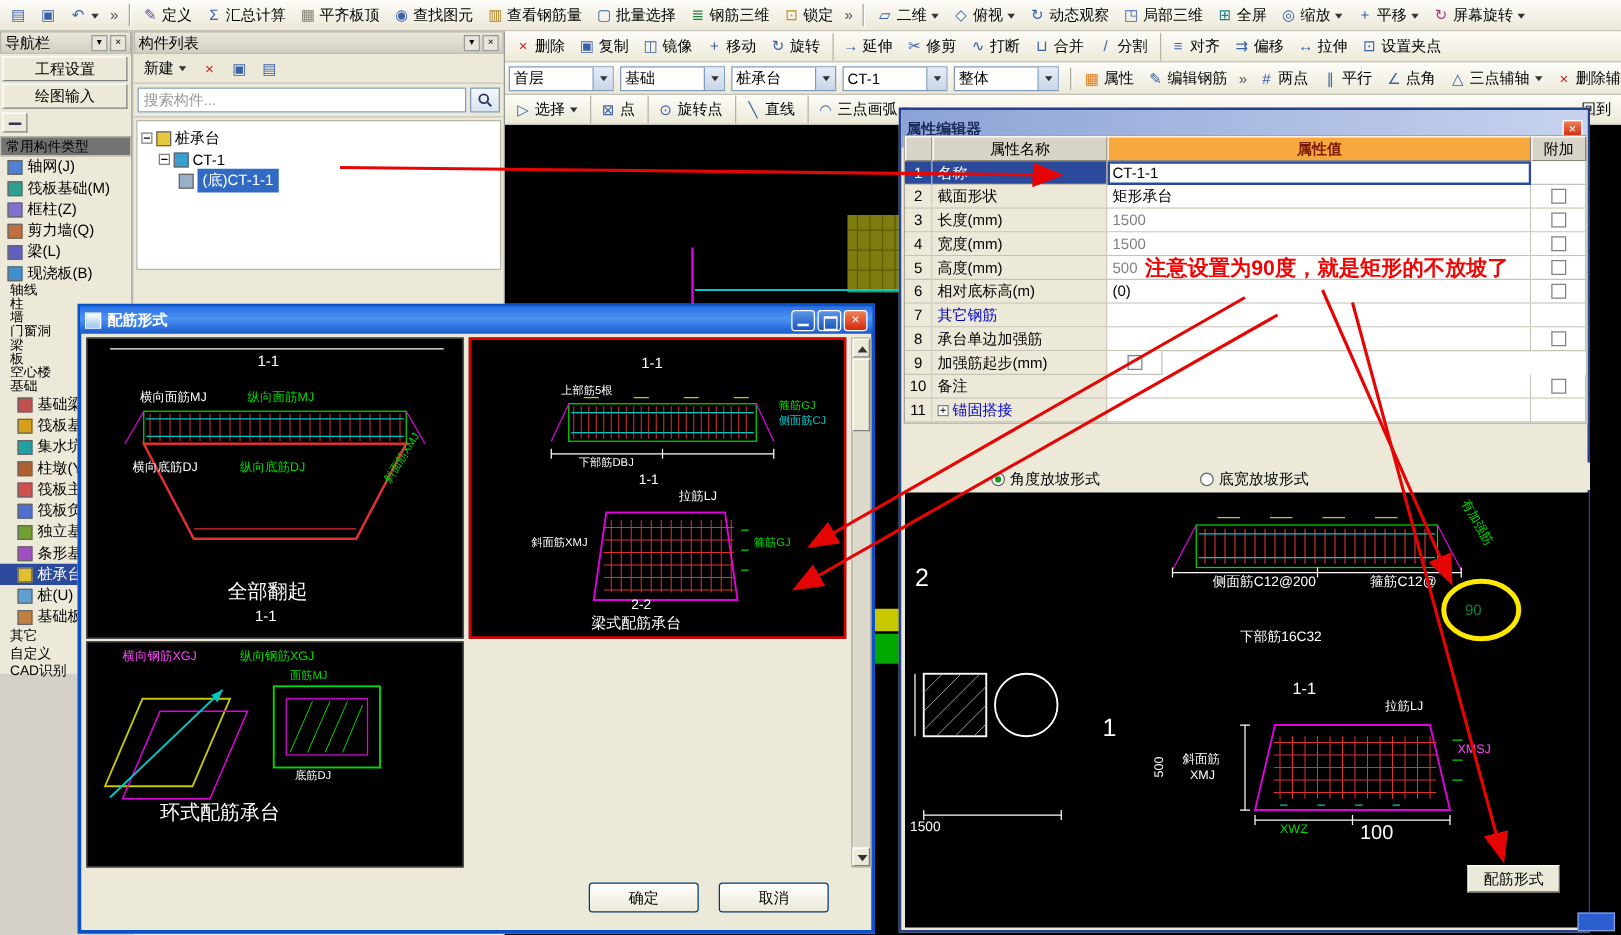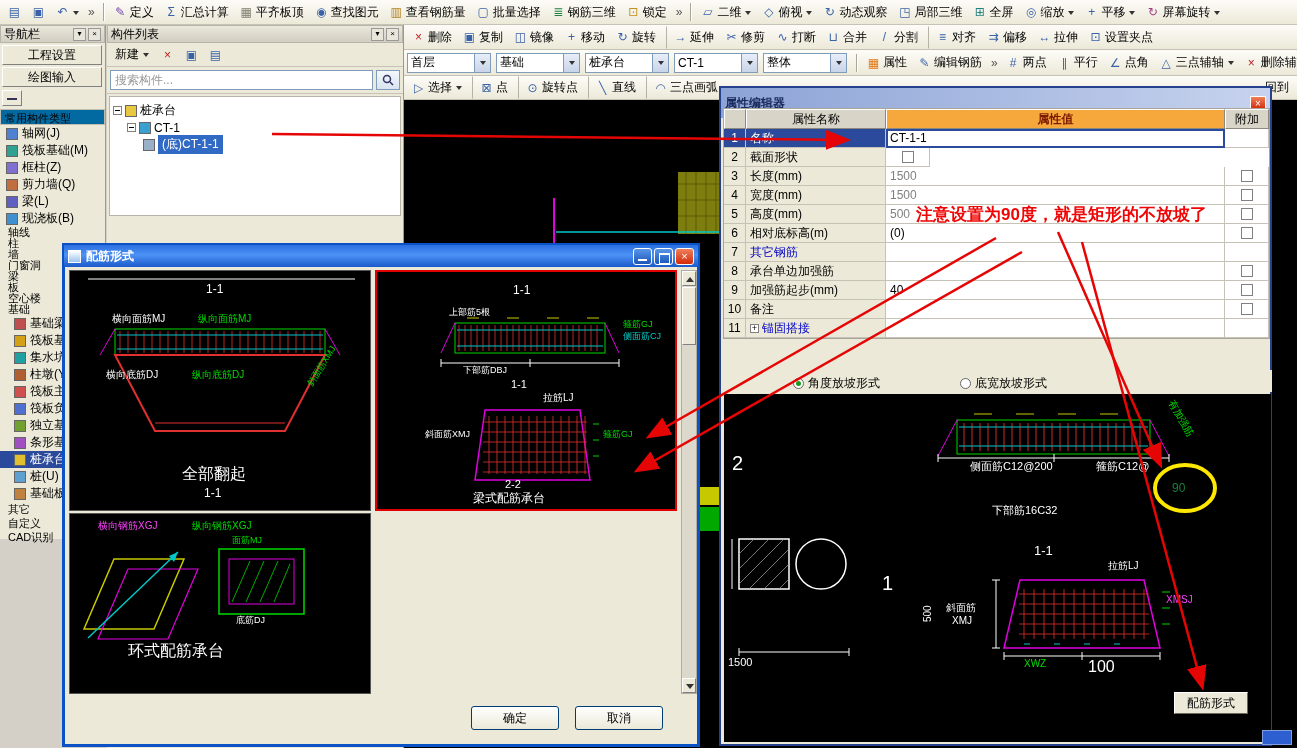--- a/index.html
+++ b/index.html
@@ -27,21 +27,21 @@
 .combo-btn{width:16px;height:18px;background:linear-gradient(#E8EEF8,#C8D4E8);border-left:1px solid #7F9DB9;display:flex;align-items:center;justify-content:center}
 
 
 .nav{position:absolute;left:0;top:25px;width:106px;height:514px;background:#ECE9D8;border-right:1px solid #999;z-index:2}
 .ptitle{height:18px;display:flex;align-items:center;padding:0 3px;background:linear-gradient(#EAE7DC,#D2CEC2);border:1px solid #B8B4A8;font-size:12px;white-space:nowrap;overflow:hidden}
 .pbtns{margin-left:auto;display:flex;gap:2px}
 .pbtn{width:13px;height:13px;border:1px solid #999;background:#E8E5DA;font-size:8px;line-height:10px;text-align:center;padding:0}
 .navtab{display:block;width:100px;height:20px;margin:2px;background:#ECE9D8;border:1px solid;border-color:#fff #808080 #808080 #fff;font-size:12px;font-family:inherit}
 .nav-mini{width:20px;height:16px;margin:3px 2px;border:1px solid;border-color:#fff #808080 #808080 #fff;position:relative}
 .nav-mini::after{content:"";position:absolute;left:4px;top:7px;width:10px;height:2px;background:#335}
-.nav-sec{height:16px;line-height:16px;padding-left:4px;background:#0369a1;border:1px solid #C0BCB0;font-size:11px;white-space:nowrap;overflow:hidden}
+.nav-sec{height:16px;line-height:16px;padding-left:4px;background:#737373;border:1px solid #C0BCB0;font-size:11px;white-space:nowrap;overflow:hidden}
 .nav-item{display:flex;align-items:center;gap:4px;height:17px;padding-left:6px;font-size:12px;white-space:nowrap;overflow:hidden}
 .nav-ico{width:12px;height:12px;border:1px solid #666;flex:none;background:#999}
 .nav-group{height:11px;line-height:11px;font-size:11px;padding-left:8px;white-space:nowrap;overflow:hidden}
 .nav-sub{display:flex;align-items:center;gap:4px;height:17px;padding-left:14px;font-size:12px;white-space:nowrap;overflow:hidden}
 .nav-sub.sel{background:#316AC5;color:#fff}
 .nav-bgroup{height:14px;line-height:14px;font-size:11px;padding-left:8px;white-space:nowrap}
 
 
 .clist{position:absolute;left:107px;top:25px;width:297px;height:723px;background:#ECE9D8;border-right:1px solid #999;z-index:2}
 .ctb{display:flex;align-items:center;height:24px;padding:0 3px;border-bottom:1px solid #C5C2B8;gap:2px}
@@ -689,20 +689,23 @@
           <div class="cell pattach">
             
           </div>
         </div>
           <div class="prow">
           <div class="cell pnum">2</div>
           <div class="cell pname">
 
             <span>截面形状</span>
           </div>
+          <div class="cell pval">
+            <span>矩形承台</span>
+          </div>
           <div class="cell pattach">
             <span class="cb show"></span>
           </div>
         </div>
           <div class="prow">
           <div class="cell pnum">3</div>
           <div class="cell pname">
 
             <span>长度(mm)</span>
           </div>
@@ -776,23 +779,20 @@
           </div>
           <div class="cell pattach">
             <span class="cb show"></span>
           </div>
         </div>
           <div class="prow">
           <div class="cell pnum">9</div>
           <div class="cell pname">
 
             <span>加强筋起步(mm)</span>
-          </div>
-          <div class="cell pval">
-            <span>40</span>
           </div>
           <div class="cell pattach">
             <span class="cb show"></span>
           </div>
         </div>
           <div class="prow">
           <div class="cell pnum">10</div>
           <div class="cell pname">
 
             <span>备注</span>

